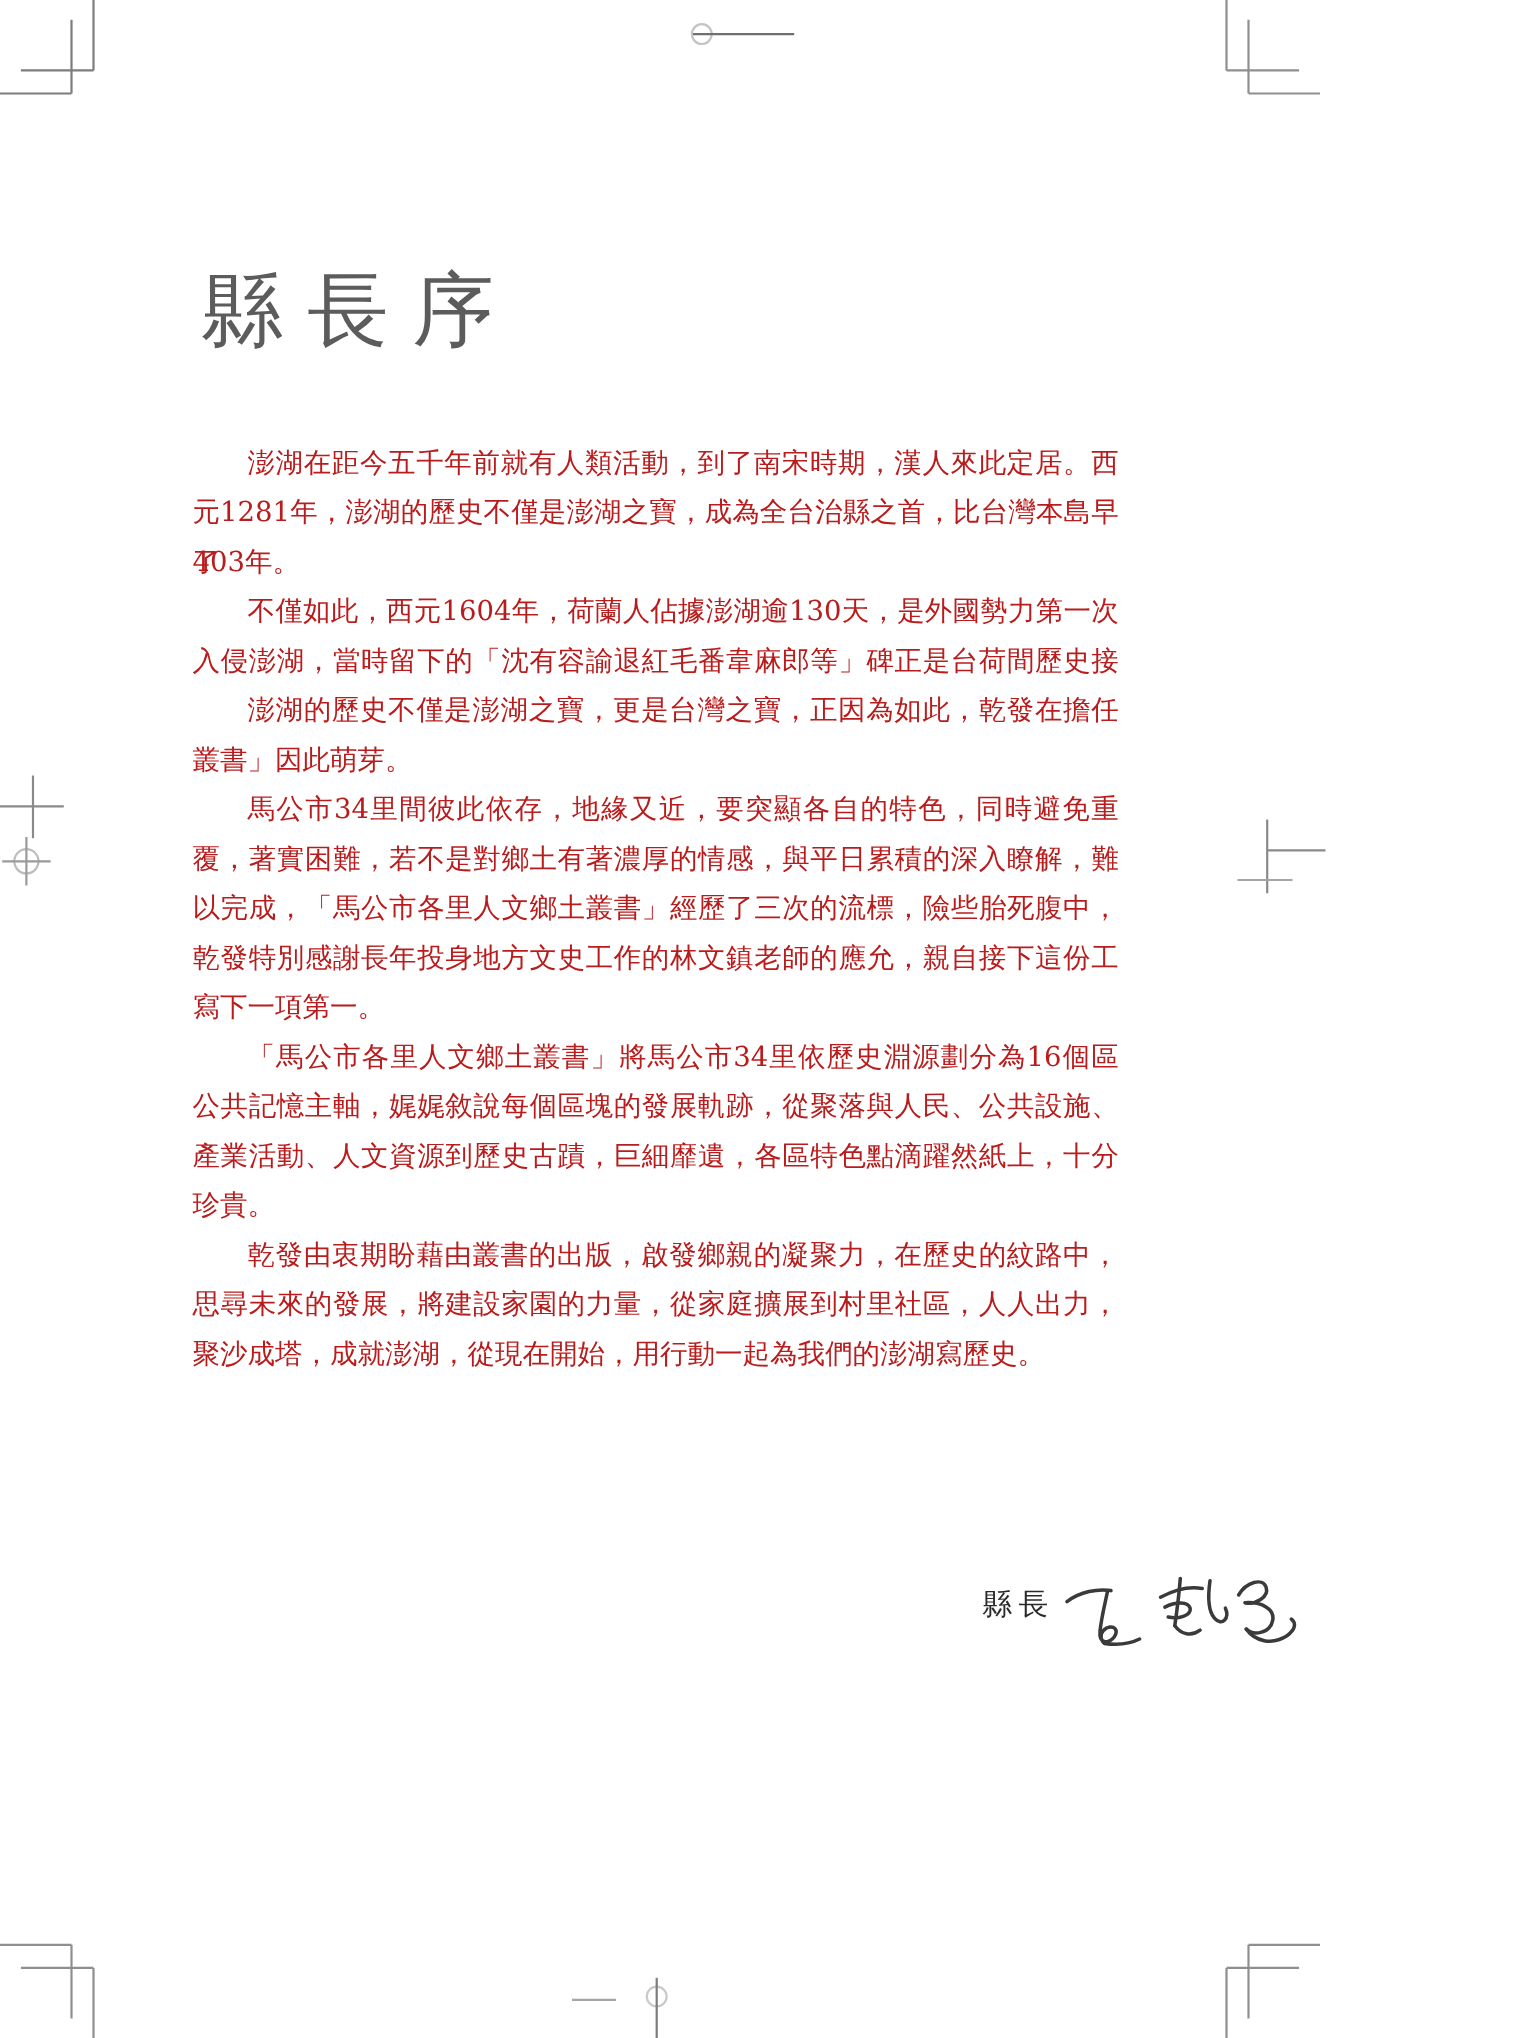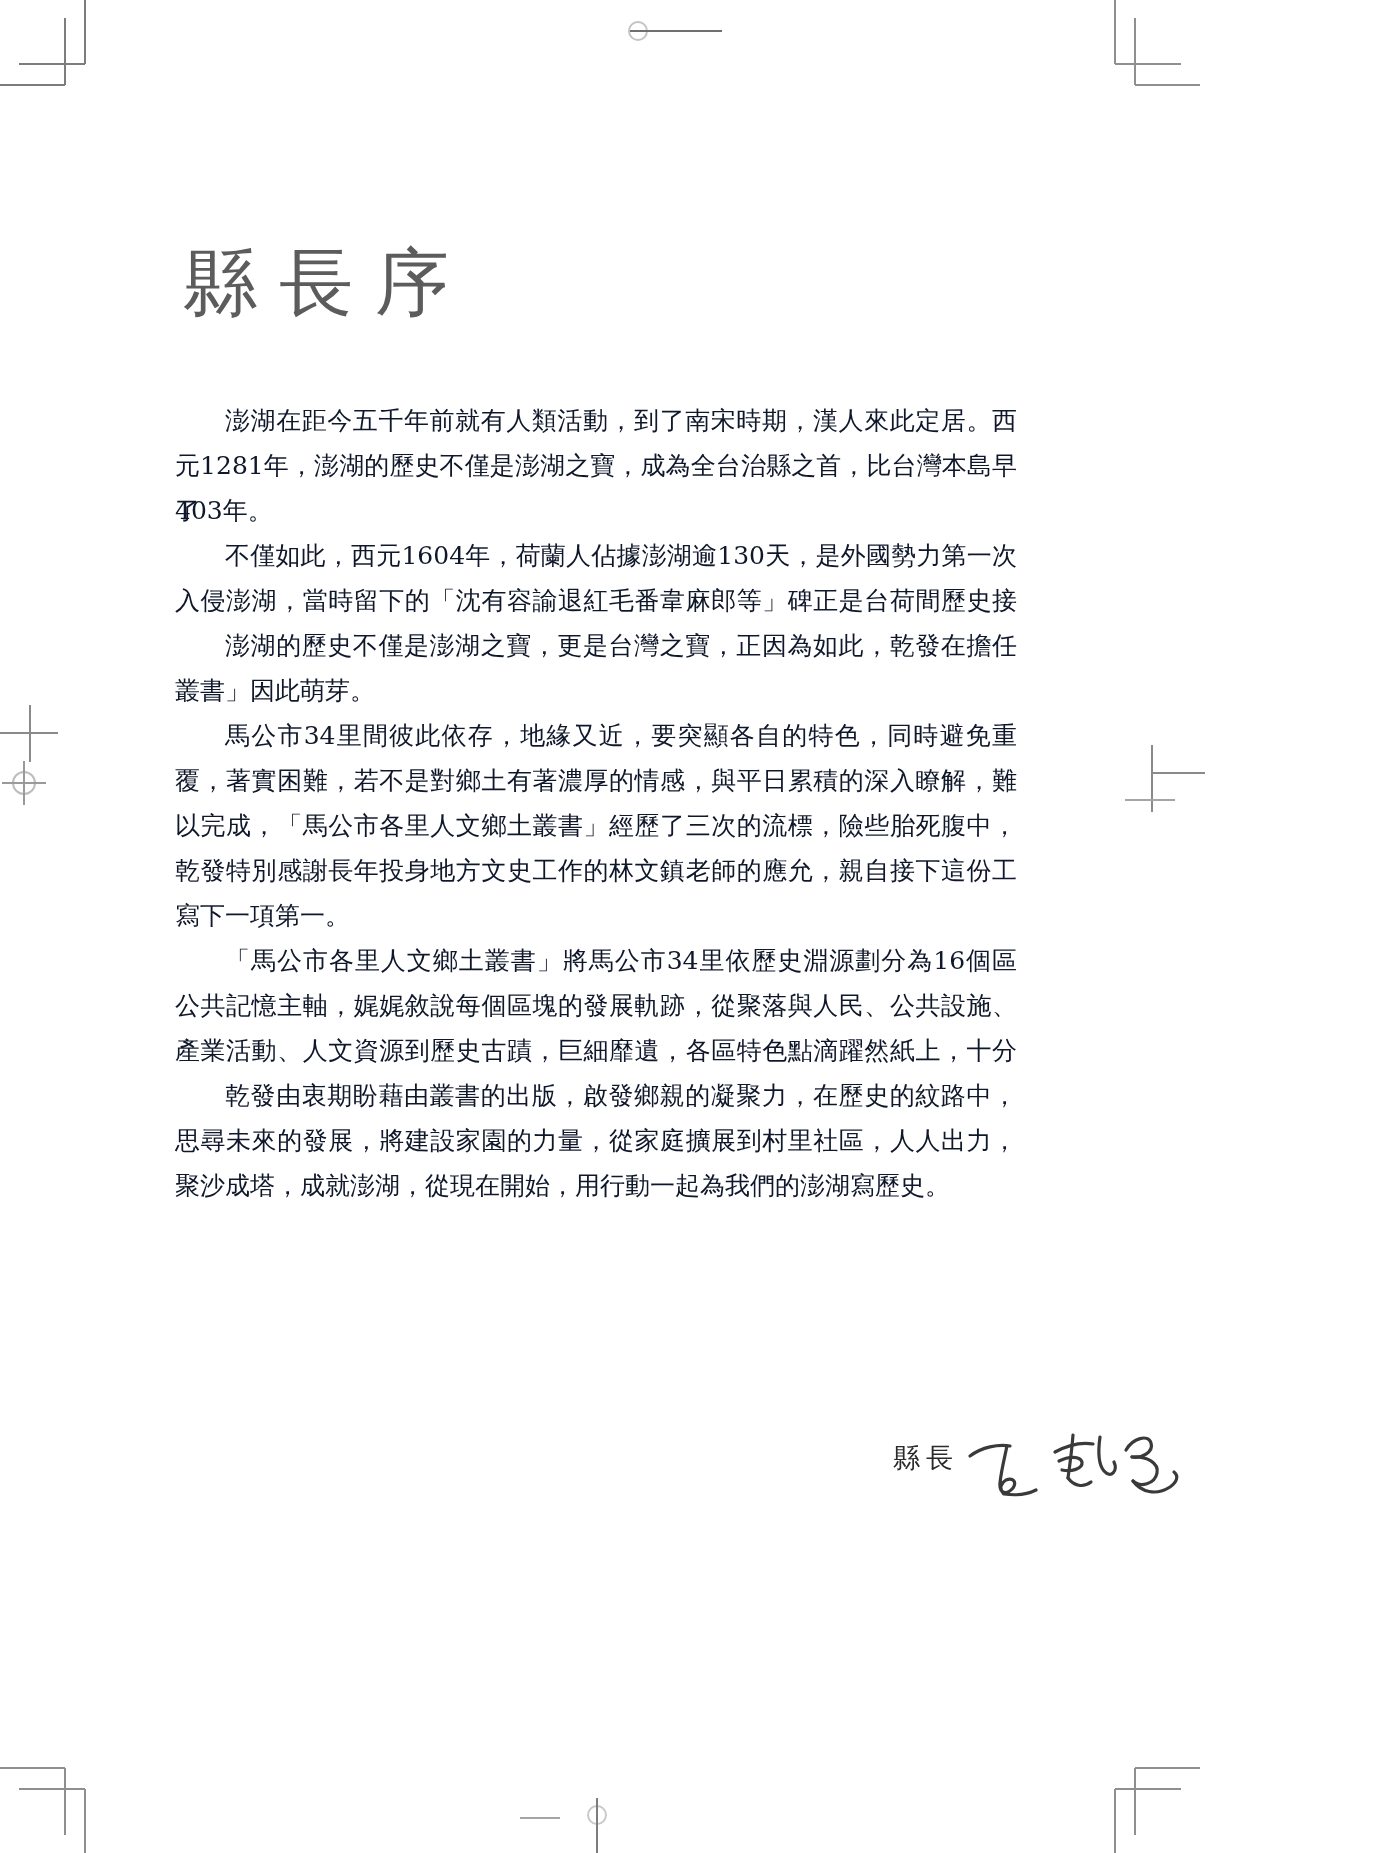--- a/index.html
+++ b/index.html
@@ -13,21 +13,21 @@
   }
   .printmarks{position:absolute;left:0;top:0;width:1400px;height:1853px;pointer-events:none;}
   .page-title{
     position:absolute;left:183px;top:232px;margin:0;
     font-size:74px;font-weight:500;color:#5c5c5c;
     letter-spacing:22px;line-height:100px;white-space:nowrap;
     font-family:"DejaVu Serif","Liberation Serif",serif;
   }
   .body-text{
     position:absolute;left:175px;top:398px;width:842px;
-    color:#0f172a;font-size:25px;
+    color:#b91c1c;font-size:25px;
   }
   .body-text .line{
     height:45px;line-height:45px;
     text-align:justify;text-align-last:justify;
     text-justify:inter-character;
     overflow:visible;white-space:normal;
   }
   .body-text .line.last{text-align-last:left;}
   .body-text .line.first{text-indent:50px;}
   .signature-row{position:absolute;left:0;top:1426px;width:1400px;height:110px;}
@@ -99,20 +99,21 @@
       <div class="line first">澎湖的歷史不僅是澎湖之寶，更是台灣之寶，正因為如此，乾發在擔任</div>
       <div class="line last">叢書」因此萌芽。</div>
       <div class="line first">馬公市34里間彼此依存，地緣又近，要突顯各自的特色，同時避免重</div>
       <div class="line">覆，著實困難，若不是對鄉土有著濃厚的情感，與平日累積的深入瞭解，難</div>
       <div class="line">以完成，「馬公市各里人文鄉土叢書」經歷了三次的流標，險些胎死腹中，</div>
       <div class="line">乾發特別感謝長年投身地方文史工作的林文鎮老師的應允，親自接下這份工</div>
       <div class="line last">寫下一項第一。</div>
       <div class="line first">「馬公市各里人文鄉土叢書」將馬公市34里依歷史淵源劃分為16個區</div>
       <div class="line">公共記憶主軸，娓娓敘說每個區塊的發展軌跡，從聚落與人民、公共設施、</div>
       <div class="line">產業活動、人文資源到歷史古蹟，巨細靡遺，各區特色點滴躍然紙上，十分</div>
+      <div class="line last">珍貴。</div>
       <div class="line first">乾發由衷期盼藉由叢書的出版，啟發鄉親的凝聚力，在歷史的紋路中，</div>
       <div class="line">思尋未來的發展，將建設家園的力量，從家庭擴展到村里社區，人人出力，</div>
       <div class="line last">聚沙成塔，成就澎湖，從現在開始，用行動一起為我們的澎湖寫歷史。</div>
     </div>
 
   <div class="signature-row">
     <span class="signature-label">縣長</span>
     <svg class="signature-svg" width="230" height="95" viewBox="0 0 230 95" fill="none" stroke="#3a3a3a" stroke-width="3.2" stroke-linecap="round" stroke-linejoin="round" aria-label="王乾發">
 
       <g>

